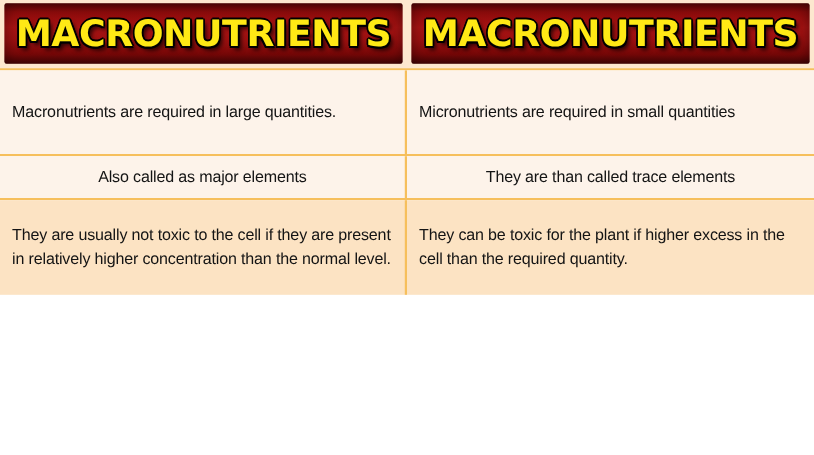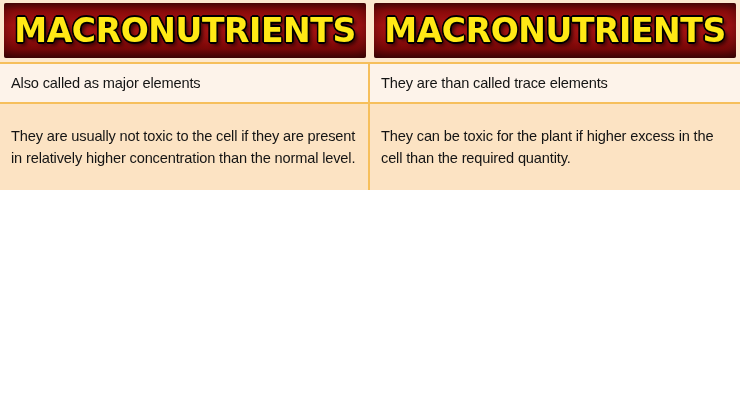--- a/index.html
+++ b/index.html
@@ -96,21 +96,21 @@
     border-right: 2px solid #f6bf5c;
   }
 
   .cell:last-child { border-right: none; }
 
   .row-light .cell { background: #fdf3ea; }
   .row-dark  .cell { background: #fce3c3; }
 
   .r1 { height: 78px; flex: 0 0 78px; }
   .r2 { height: 68px; flex: 0 0 68px; }
-  .r3 { height: 40px; flex: 0 0 40px; }
+  .r3 { height: 40px; flex: 0 0 40px; text-align: center; }
   .r4 { height: 88px; flex: 0 0 88px; }
   .r5 { height: 78px; flex: 0 0 78px; }
 
   .r1 .cell { height: 76px; }
   .r2 .cell { height: 66px; }
   .r3 .cell { height: 38px; }
   .r4 .cell { height: 86px; }
   .r5 .cell { height: 76px; }
 </style>
 </head>
@@ -124,20 +124,24 @@
         <span class="header-title">MACRONUTRIENTS</span>
       </div>
     </div>
     <div class="header-cell">
       <div class="header-inner">
         <span class="header-title">MACRONUTRIENTS</span>
       </div>
     </div>
   </div>
 
+  <div class="body-row row-light r1">
+    <div class="cell">Macronutrients are required in large quantities.</div>
+    <div class="cell">Micronutrients are required in small quantities</div>
+  </div>
 
 
   <div class="body-row row-light r3">
     <div class="cell">Also called as major elements</div>
     <div class="cell">They are than called trace elements</div>
   </div>
 
   <div class="body-row row-dark r4">
     <div class="cell">They are usually not toxic to the cell if they are present in relatively higher concentration than the normal level.</div>
     <div class="cell">They can be toxic for the plant if higher excess in the cell than the required quantity.</div>

